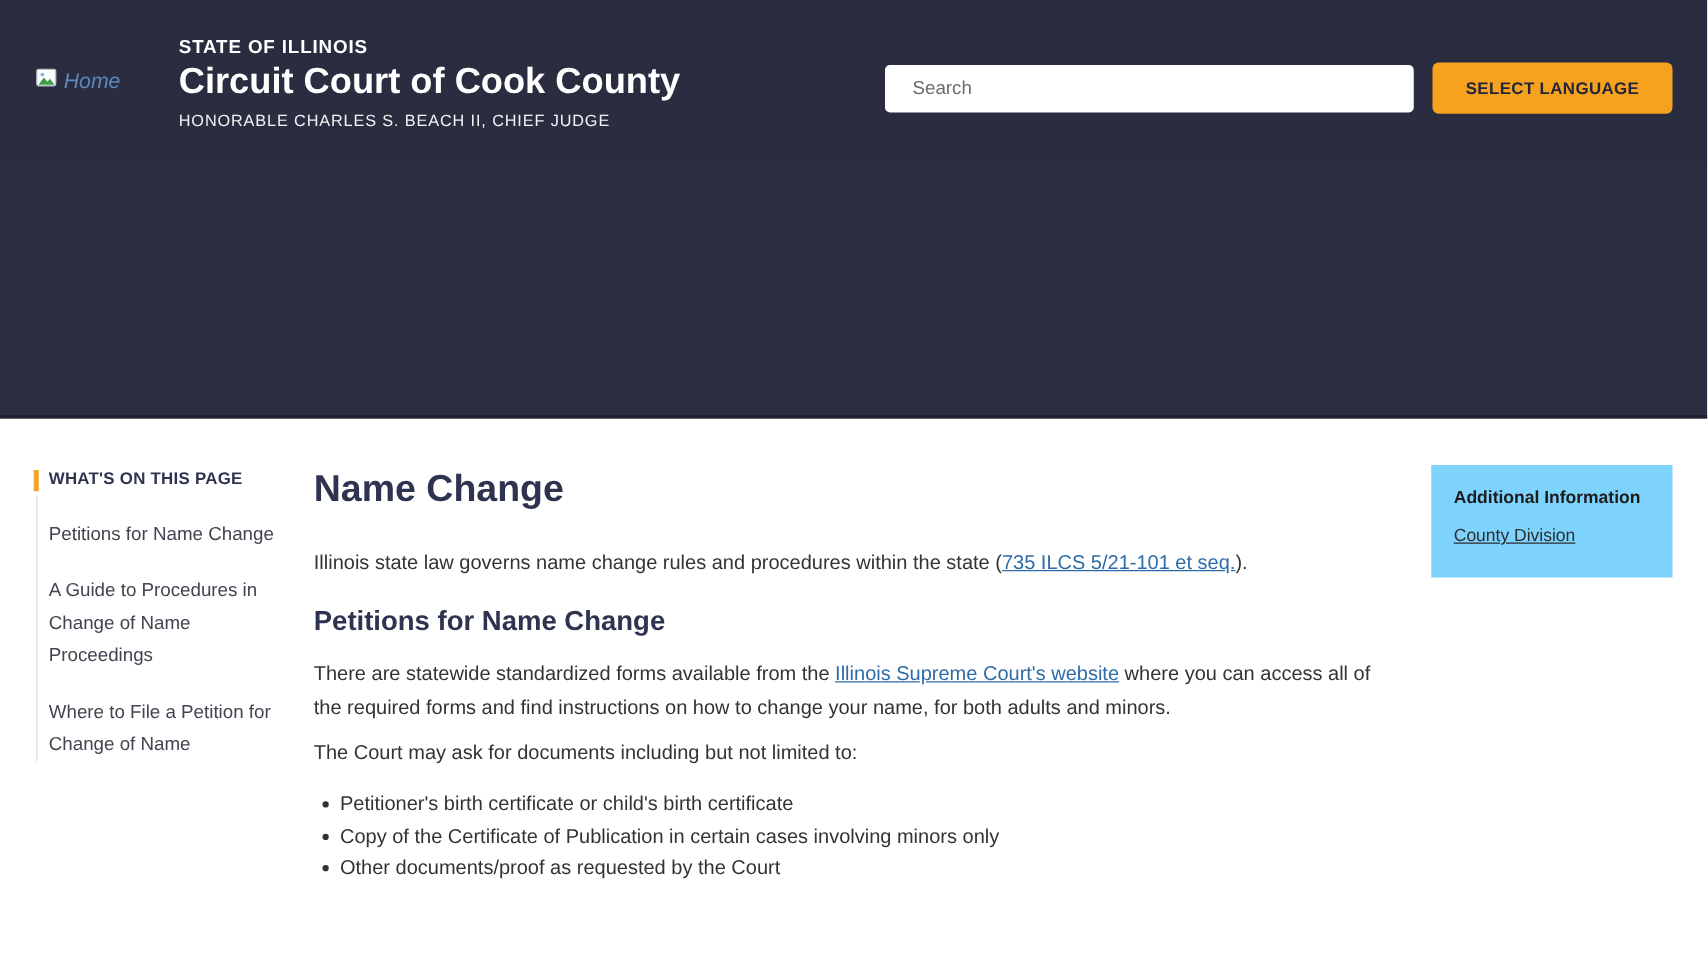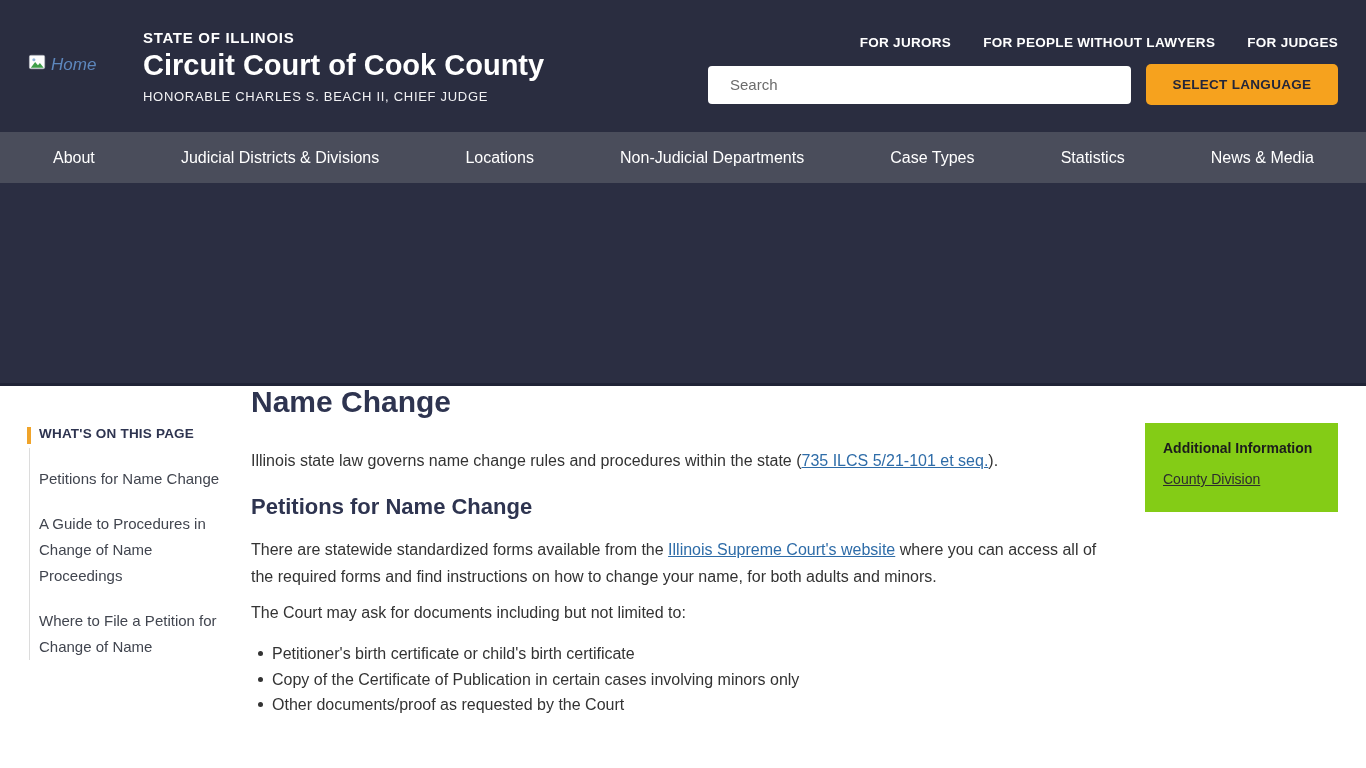--- a/index.html
+++ b/index.html
@@ -43,32 +43,32 @@
 
   .toc { position:absolute; left:27px; top:40px; width:200px; }
   .toc-marker { position:absolute; left:0; top:1px; width:4px; height:17px; background:#f0a42a; }
   .toc-rail { position:absolute; left:2px; top:22px; width:1px; height:212px; background:#dcdcdc; }
   .toc-heading { margin-left:12px; font-size:13.5px; font-weight:bold; color:#2e3450;
     letter-spacing:0.2px; line-height:16px; }
   .toc-list { margin:24px 0 0 12px; display:flex; flex-direction:column; gap:19px; list-style:none; }
   .toc-list a { display:block; color:#41454f; font-size:15px; line-height:26px; text-decoration:none; }
 
   .article { position:absolute; left:251px; top:0; width:858px; color:#333; }
-  .page-title { font-size:30px; font-weight:bold; color:#2e3450; line-height:32px; }
+  .page-title { font-size:30px; font-weight:bold; color:#2e3450; line-height:32px; margin-top:41px; }
   .intro { margin-top:30px; font-size:16px; line-height:26px; }
   .inline-link { color:#2e6ca8; text-decoration:underline; }
   .section-heading { margin-top:20px; font-size:22px; font-weight:bold; color:#2e3450; line-height:26px; }
   .forms-p { margin-top:17px; font-size:16px; line-height:26.5px; }
   .docs-intro { margin-top:10px; font-size:16px; line-height:26px; }
   .docs { margin-top:15px; list-style:none; }
   .docs li { position:relative; padding-left:21px; font-size:16px; line-height:25.5px; color:#333; }
   .docs li::before { content:""; position:absolute; left:7px; top:10px; width:5px; height:5px;
     border-radius:50%; background:#333; }
 
-  .info-box { position:absolute; left:1145px; top:37px; width:193px; background:#84cc16;
+  .info-box { position:absolute; left:1145px; top:37px; width:193px; background:#7dd3fc;
     padding:17px 18px 24px; }
   .info-heading { font-size:14px; font-weight:bold; color:#1c1c1c; line-height:17px; }
   .info-box a { display:inline-block; margin-top:14px; font-size:14px; color:#2d2d2d;
     text-decoration:underline; line-height:17px; }
 </style>
 </head>
 <body>
 
 <div class="page">
 
@@ -82,41 +82,27 @@
         </svg>
       </span>
       <span>Home</span>
     </a>
     <div class="title-block">
       <div class="eyebrow">STATE OF ILLINOIS</div>
       <div class="site-title">Circuit Court of Cook County</div>
       <div class="site-subtitle">HONORABLE CHARLES S. BEACH II, CHIEF JUDGE</div>
     </div>
     <div class="header-right">
-      <div class="quick-links">
-        <a href="#">FOR JURORS</a>
-        <a href="#">FOR PEOPLE WITHOUT LAWYERS</a>
-        <a href="#">FOR JUDGES</a>
-      </div>
       <div class="search-row">
         <input class="search-input" type="text" placeholder="Search" style="">
         <button class="language-button">SELECT LANGUAGE</button>
       </div>
     </div>
   </header>
 
-  <nav class="main-nav">
-    <a href="#">About</a>
-    <a href="#">Judicial Districts &amp; Divisions</a>
-    <a href="#">Locations</a>
-    <a href="#">Non-Judicial Departments</a>
-    <a href="#">Case Types</a>
-    <a href="#">Statistics</a>
-    <a href="#">News &amp; Media</a>
-  </nav>
 
   <div class="hero"></div>
 
   <div class="content">
 
     <aside class="toc">
       <div class="toc-marker"></div>
       <div class="toc-rail"></div>
       <div class="toc-heading">WHAT'S ON THIS PAGE</div>
       <ul class="toc-list">

